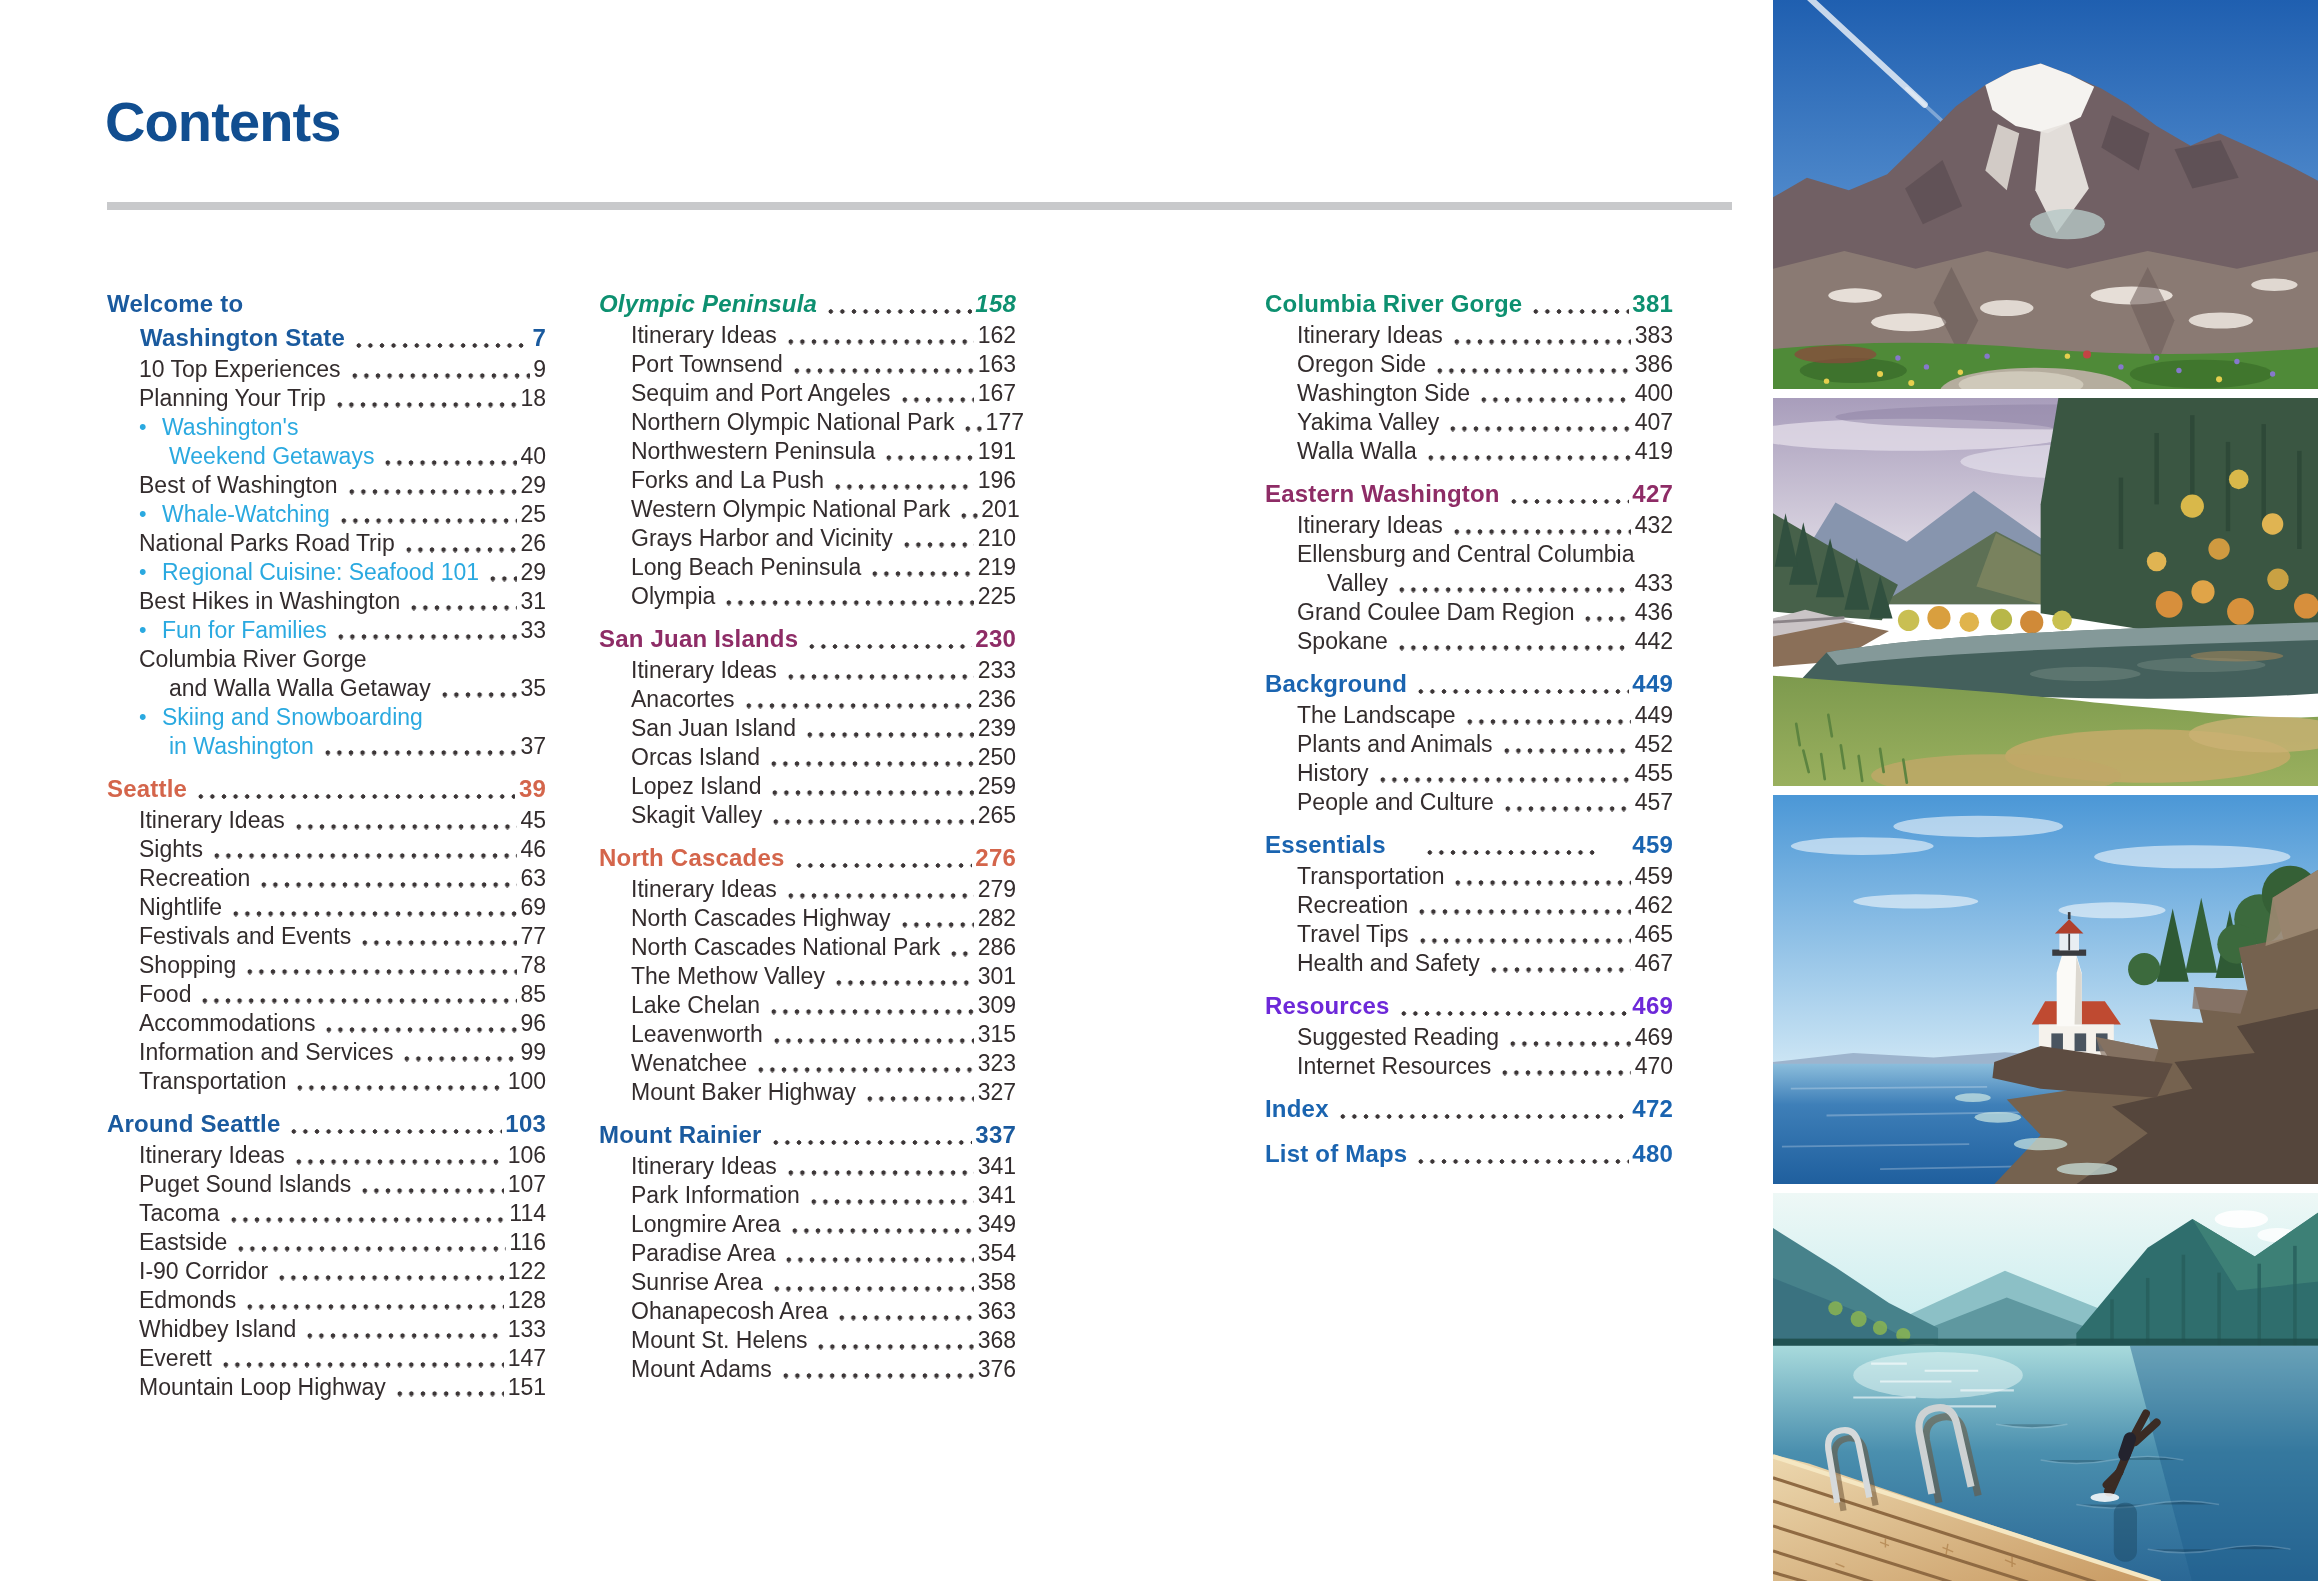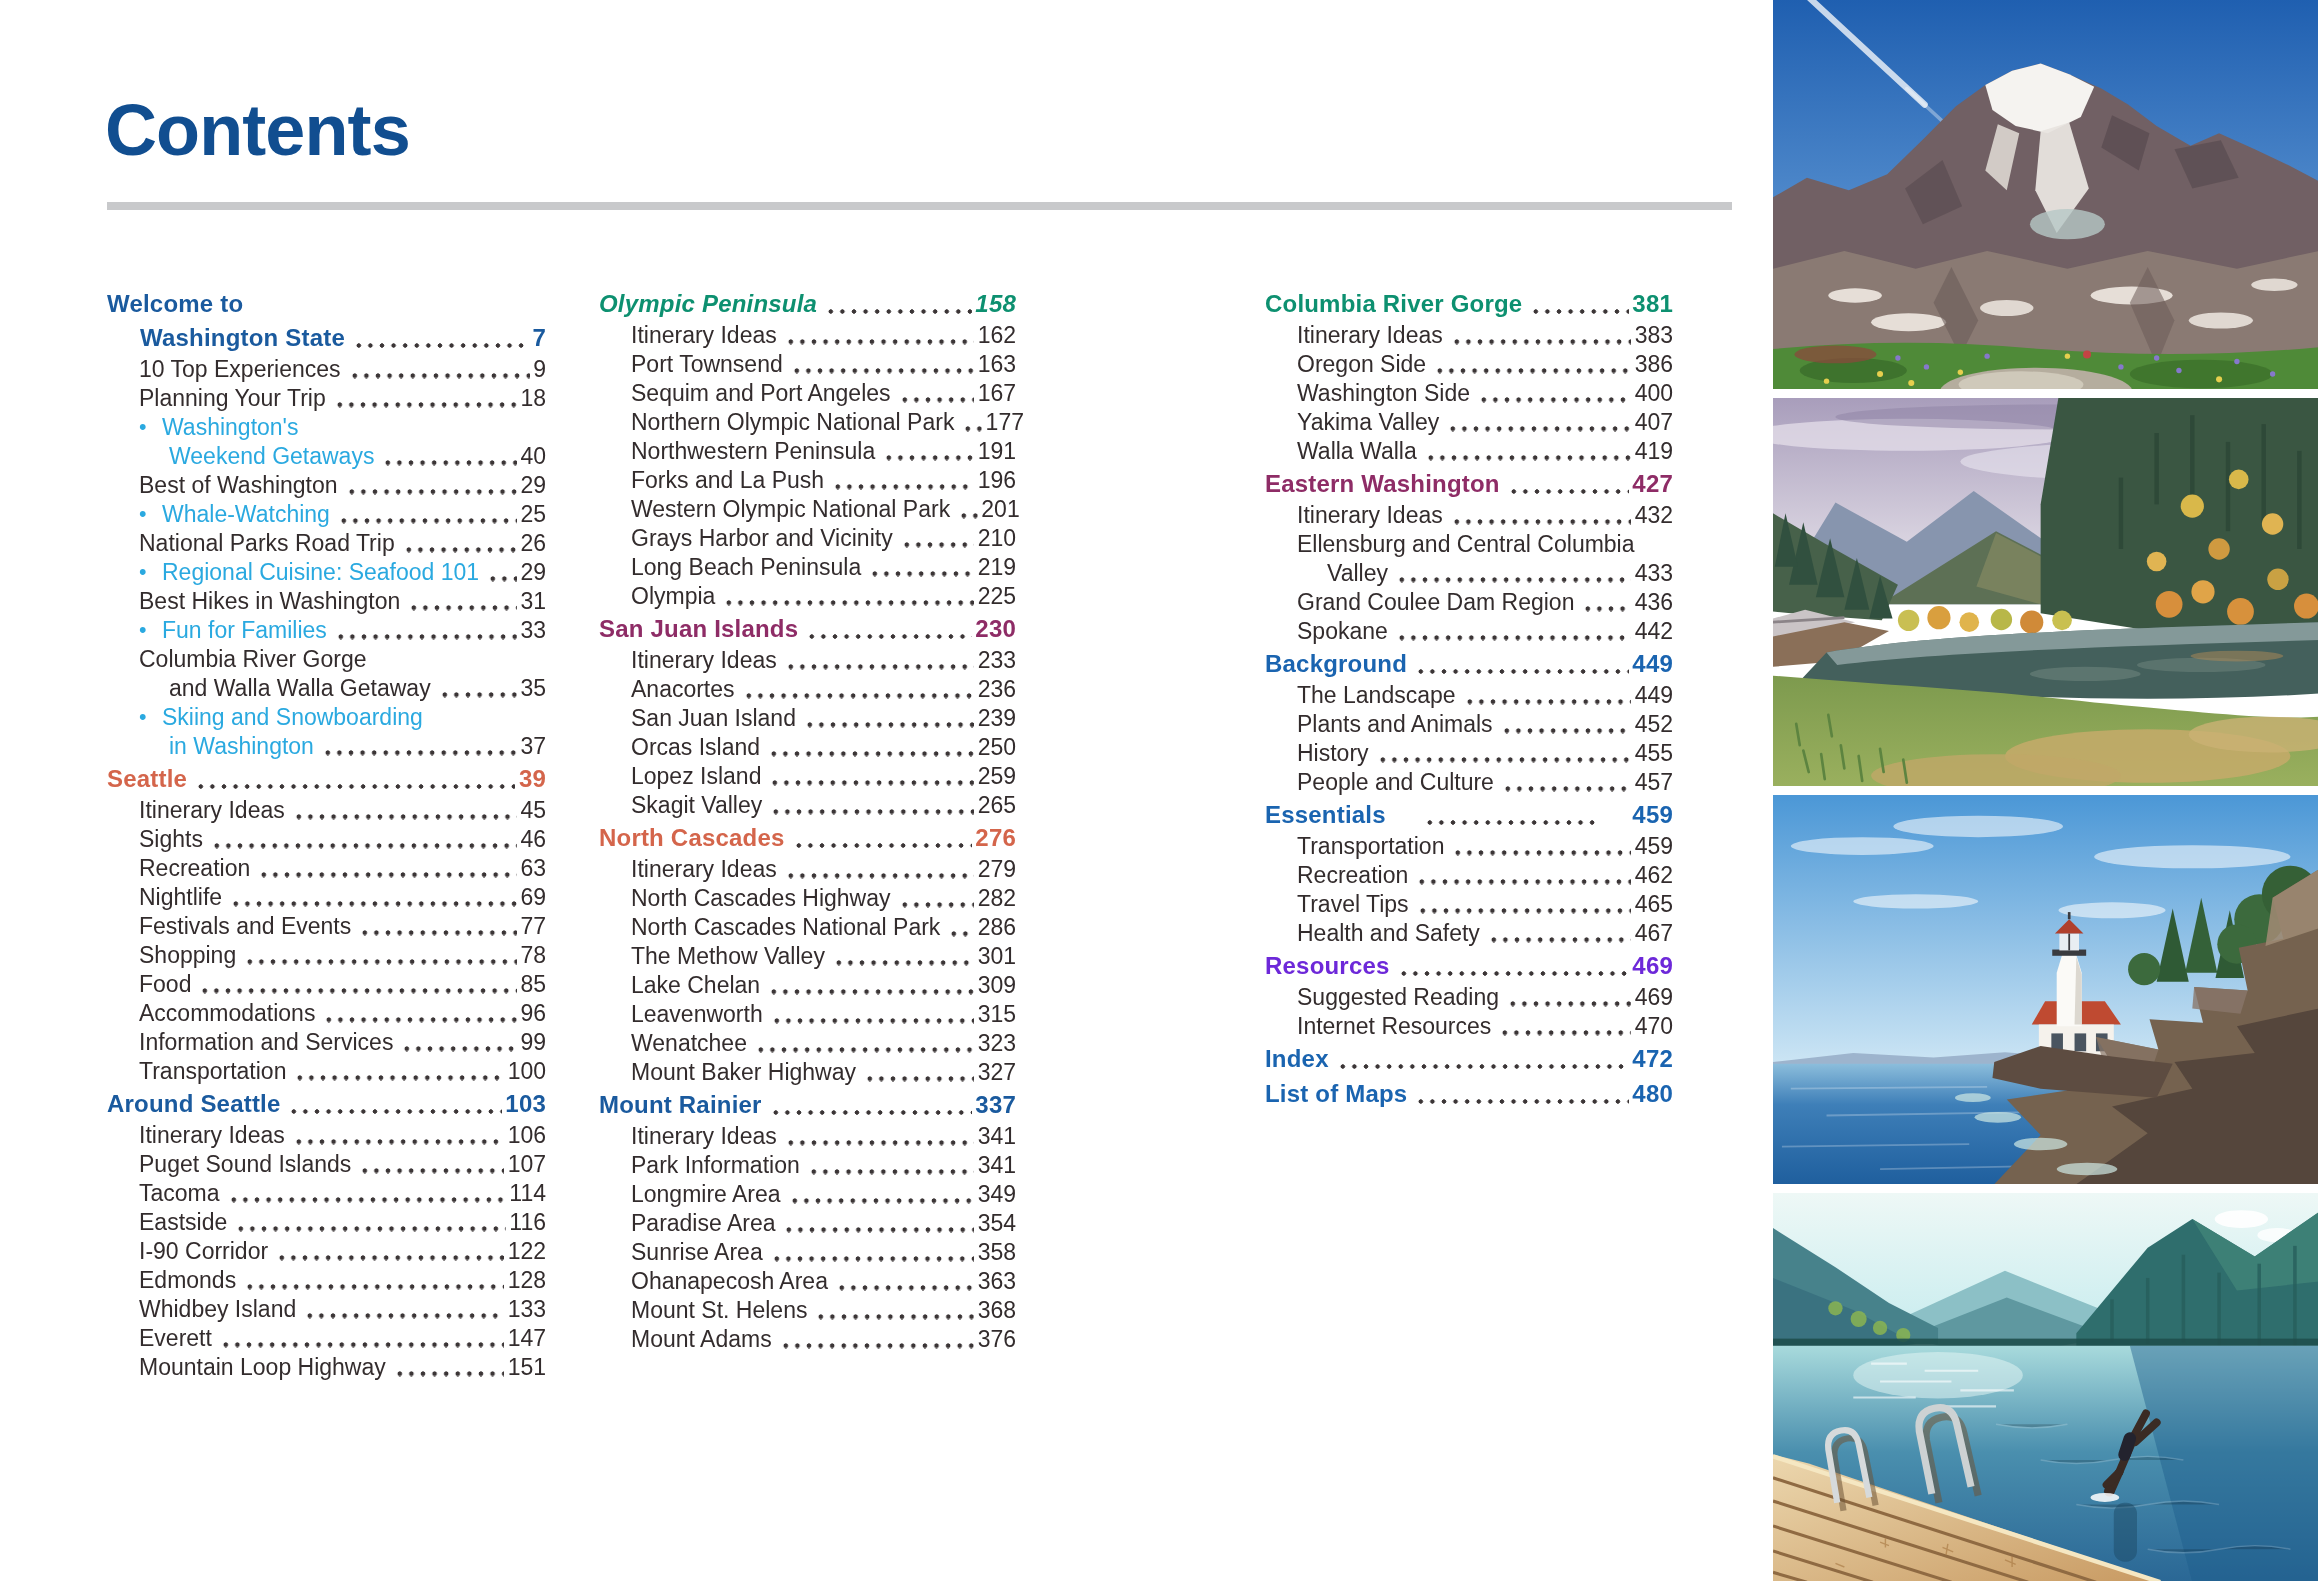--- a/index.html
+++ b/index.html
@@ -7,29 +7,29 @@
   body {
     background:#ffffff;
     font-family:"Liberation Sans", sans-serif;
     color:#332c2d;
     position:relative;
     overflow:hidden;
   }
   .content { position:absolute; left:0; top:0; width:1773px; height:100%; }
   .page-title {
     position:absolute; left:105px; top:89px;
-    font-size:72px; font-weight:700; letter-spacing:-0.9px;
+    font-size:56px; font-weight:700; letter-spacing:-0.9px;
     color:#114e90;
   }
   .rule { position:absolute; left:107px; top:202px; width:1625px; height:8px; background:#c8c9cb; }
   .col { position:absolute; top:287px; }
   .col0 { left:107px;  width:439px; }
   .col1 { left:599px;  width:417px; }
   .col2 { left:1265px; width:408px; }
-  .sec { margin-top:1px; }
+  .sec { margin-top:11px; }
   .col .sec:first-child { margin-top:0; }
   .row { display:flex; align-items:flex-end; }
   .lbl { white-space:nowrap; }
   .sec-line { font-size:24px; font-weight:700; line-height:34px; letter-spacing:0.2px; }
   .item-line { font-size:23px; line-height:29px; }
   .ind1 { padding-left:32px; }
   .ind2 { padding-left:62px; }
   .sec-ind { padding-left:33px; }
   .bullet { width:23px; flex:0 0 23px; color:#2aa9e0; font-size:21.4px; }
   .accent { color:#2aa9e0; }

